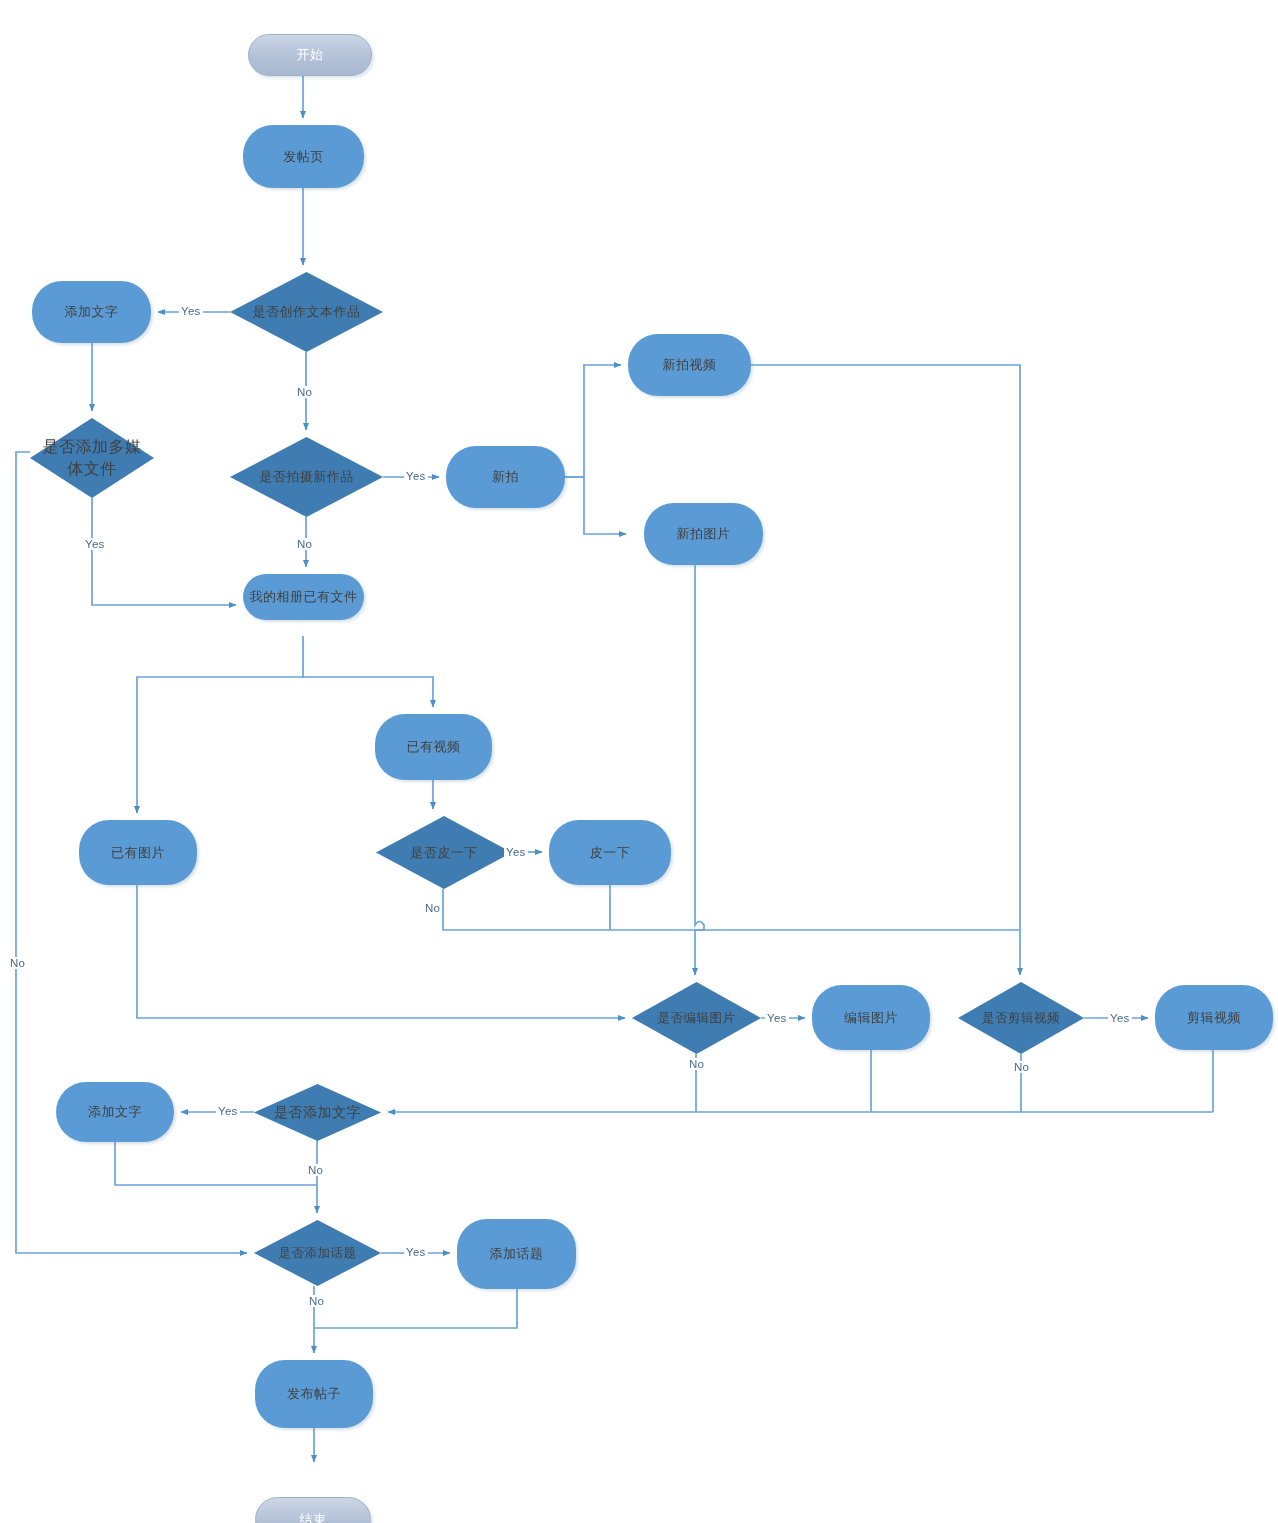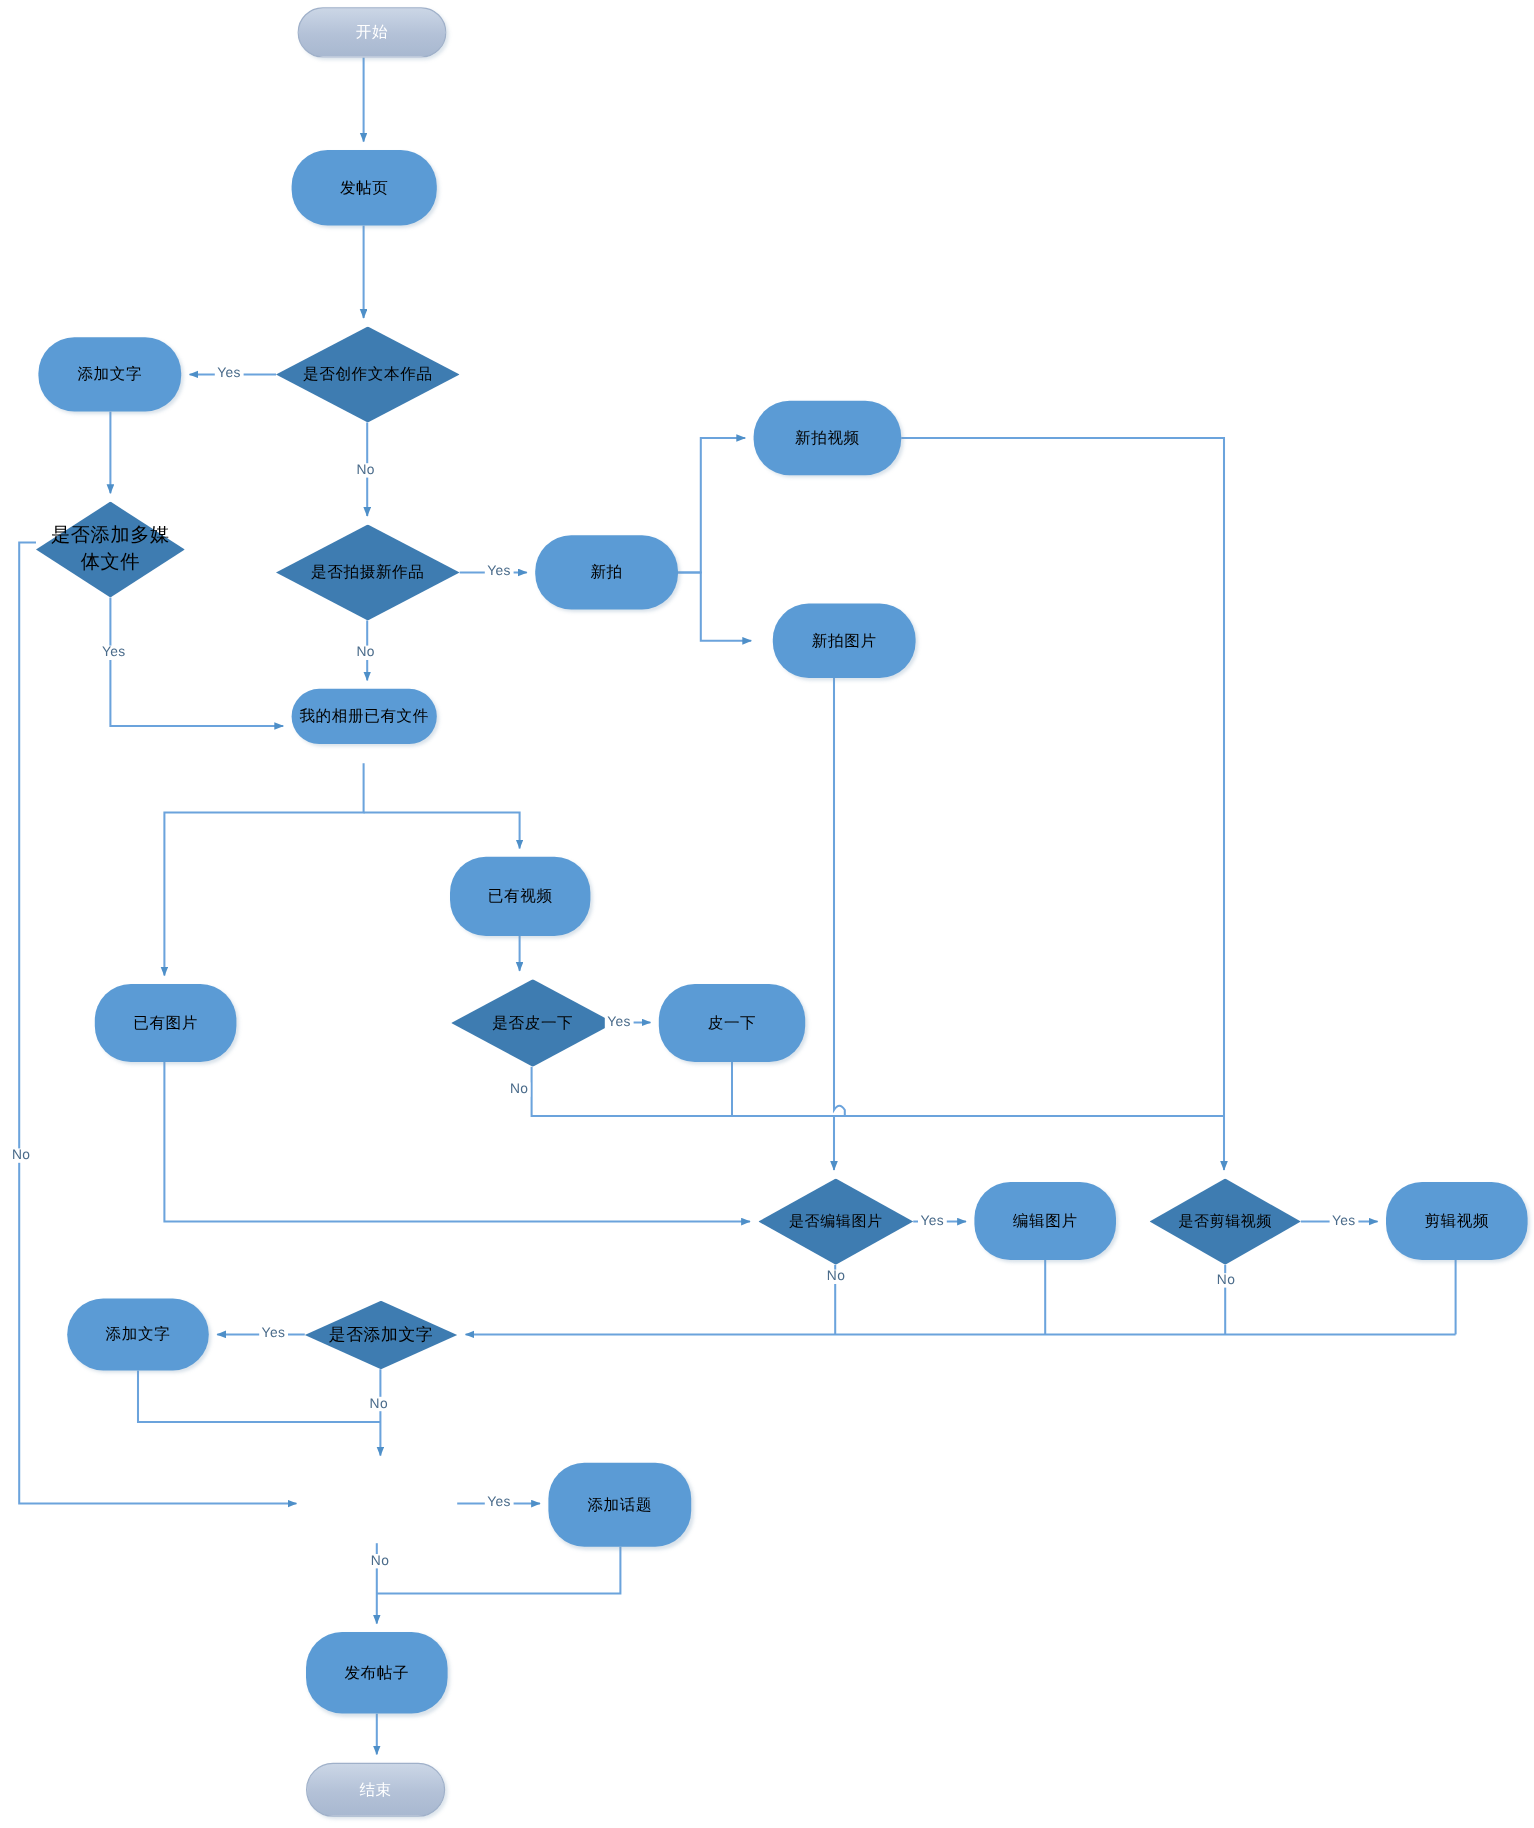--- a/index.html
+++ b/index.html
@@ -24,37 +24,38 @@
     width: 1278px;
     height: 1523px;
   }
   .node {
     position: absolute;
     box-sizing: border-box;
     display: flex;
     align-items: center;
     justify-content: center;
     text-align: center;
-    color: #000000;
+    color: #404040;
     font-size: 13px;
     line-height: 1.35;
     letter-spacing: 0.5px;
     user-select: none;
     border-radius: 30px;
   }
   .node-process {
     background: #5B9BD5;
     box-shadow: 2px 2px 3px rgba(120,150,180,0.28);
   }
   .node-terminator {
     background: linear-gradient(180deg, #CBD6E6 0%, #B3C1D7 55%, #A8B8D0 100%);
     border: 1px solid #9FB0C9;
     border-radius: 999px;
     color: #ffffff;
     box-shadow: 2px 2px 3px rgba(120,150,180,0.25);
+    margin-top: 28px;
   }
   .node-decision {
     background: transparent;
     box-shadow: none;
   }
   .node-decision .dia-shape {
     position: absolute;
     left: 0; top: 0;
     width: 100%;
     height: 100%;
@@ -242,20 +243,24 @@
 
   <div class="node node-decision" style="left:254px; top:1084px; width:127px; height:57px;">
     <span class="dia-shape"></span>
     <span class="dia-label" style="font-size:14px;">是否添加文字</span>
   </div>
 
   <div class="node node-process" style="left:56px; top:1082px; width:118px; height:60px;">
     <span>添加文字</span>
   </div>
 
+  <div class="node node-decision" style="left:254px; top:1220px; width:127px; height:66px;">
+    <span class="dia-shape"></span>
+    <span class="dia-label" style="font-size:12.5px;">是否添加话题</span>
+  </div>
 
   <div class="node node-process" style="left:457px; top:1219px; width:119px; height:70px;">
     <span>添加话题</span>
   </div>
 
   <div class="node node-process" style="left:255px; top:1360px; width:118px; height:68px;">
     <span>发布帖子</span>
   </div>
 
   <div class="node node-terminator" style="left:255px; top:1469px; width:116px; height:45px;">

